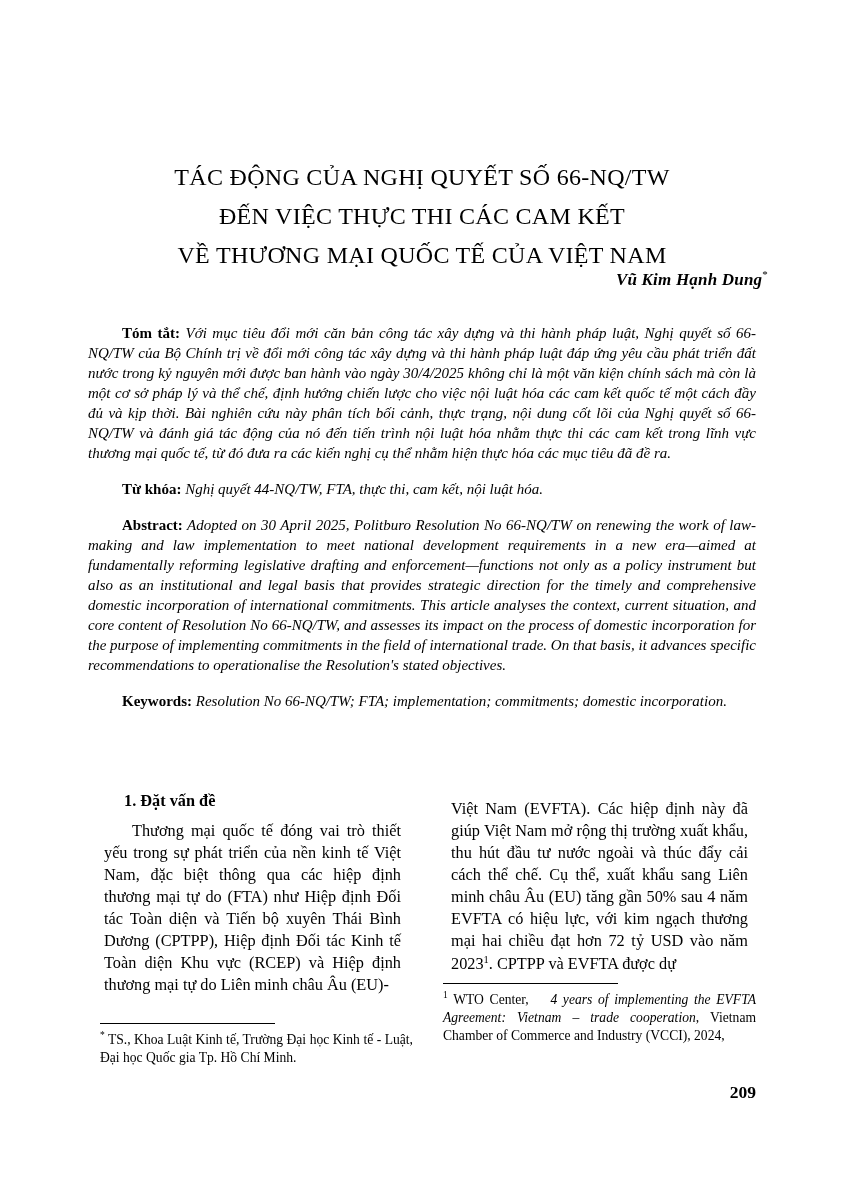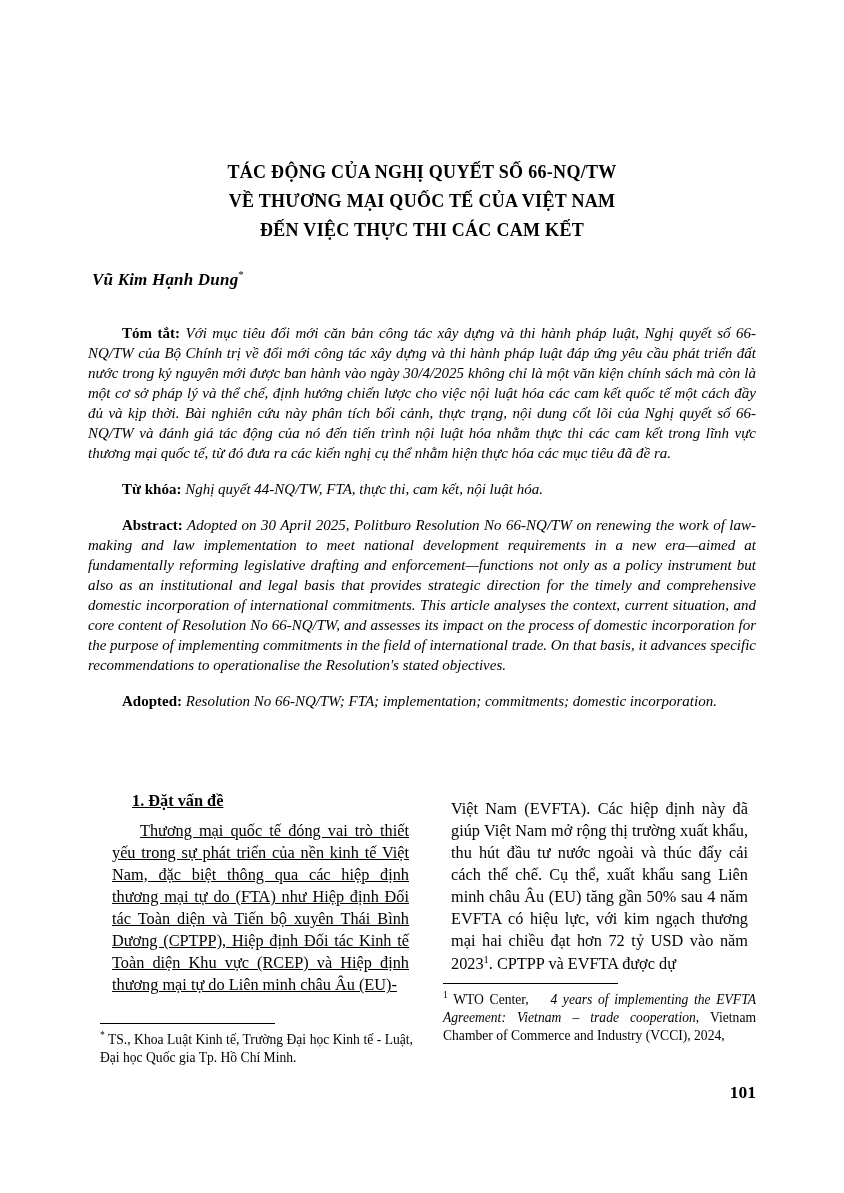--- a/index.html
+++ b/index.html
@@ -28,33 +28,34 @@
 
   
   .title-block {
     position: absolute;
     left: 88px;
     top: 158px;
     width: 668px;
     text-align: center;
   }
   .title-line {
-    font-size: 18px;
-    font-weight: bold;
+    font-size: 24px;
+    font-weight: normal;
     letter-spacing: 0.3px;
     line-height: 1.62;
     white-space: nowrap;
   }
 
   
   .author-line {
     position: absolute;
-    left: 92px;
+    left: 100px;
     top: 268px;
     width: 668px;
+    text-align: right;
     font-style: italic;
     font-weight: bold;
     font-size: 17px;
     letter-spacing: 0.2px;
   }
   .author-line .star {
     font-style: normal;
     font-weight: normal;
     font-size: 11px;
     vertical-align: super;
@@ -88,21 +89,21 @@
     left: 88px;
     top: 790px;
     width: 668px;
     height: 200px;
   }
   .col {
     position: absolute;
     top: 0;
     width: 313px;
   }
-  .col-left { left: 16px; text-decoration: underline; }
+  .col-left { left: 8px; }
   .col-right { left: 355px; }
 
   .sec-heading {
     font-size: 16.3px;
     font-weight: bold;
     line-height: 1.34;
     text-indent: 28px;
     margin: 0 0 2px 0;
   }
   .body-para {
@@ -174,35 +175,35 @@
     font-weight: bold;
   }
 </style>
 </head>
 <body>
 
 <div class="page">
 
   <div class="title-block">
     <div class="title-line">TÁC ĐỘNG CỦA NGHỊ QUYẾT SỐ 66-NQ/TW</div>
+    <div class="title-line">ĐẾN VIỆC THỰC THI CÁC CAM KẾT</div>
     <div class="title-line">VỀ THƯƠNG MẠI QUỐC TẾ CỦA VIỆT NAM</div>
-    <div class="title-line">ĐẾN VIỆC THỰC THI CÁC CAM KẾT</div>
   </div>
 
   <div class="author-line"><span>Vũ Kim Hạnh Dung</span><span class="star">*</span></div>
 
   <div class="abstract-wrap">
 
     <p class="abs-para"><span class="abs-label">Tóm tắt:</span> <span>Với mục tiêu đổi mới căn bản công tác xây dựng và thi hành pháp luật, Nghị quyết số 66-NQ/TW của Bộ Chính trị về đổi mới công tác xây dựng và thi hành pháp luật đáp ứng yêu cầu phát triển đất nước trong kỷ nguyên mới được ban hành vào ngày 30/4/2025 không chỉ là một văn kiện chính sách mà còn là một cơ sở pháp lý và thể chế, định hướng chiến lược cho việc nội luật hóa các cam kết quốc tế một cách đầy đủ và kịp thời. Bài nghiên cứu này phân tích bối cảnh, thực trạng, nội dung cốt lõi của Nghị quyết số 66-NQ/TW và đánh giá tác động của nó đến tiến trình nội luật hóa nhằm thực thi các cam kết trong lĩnh vực thương mại quốc tế, từ đó đưa ra các kiến nghị cụ thể nhằm hiện thực hóa các mục tiêu đã đề ra.</span></p>
 
     <p class="abs-para"><span class="abs-label">Từ khóa:</span> <span>Nghị quyết 44-NQ/TW, FTA, thực thi, cam kết, nội luật hóa.</span></p>
 
     <p class="abs-para"><span class="abs-label">Abstract:</span> <span>Adopted on 30 April 2025, Politburo Resolution No 66-NQ/TW on renewing the work of law-making and law implementation to meet national development requirements in a new era—aimed at fundamentally reforming legislative drafting and enforcement—functions not only as a policy instrument but also as an institutional and legal basis that provides strategic direction for the timely and comprehensive domestic incorporation of international commitments. This article analyses the context, current situation, and core content of Resolution No 66-NQ/TW, and assesses its impact on the process of domestic incorporation for the purpose of implementing commitments in the field of international trade. On that basis, it advances specific recommendations to operationalise the Resolution's stated objectives.</span></p>
 
-    <p class="abs-para"><span class="abs-label">Adopted:</span> <span>Resolution No 66-NQ/TW; FTA; implementation; commitments; domestic incorporation.</span></p>
+    <p class="abs-para"><span class="abs-label">Keywords:</span> <span>Resolution No 66-NQ/TW; FTA; implementation; commitments; domestic incorporation.</span></p>
 
   </div>
 
   <div class="columns">
 
     <div class="col col-left">
       <div class="sec-heading">1. Đặt vấn đề</div>
       <p class="body-para">Thương mại quốc tế đóng vai trò thiết yếu trong sự phát triển của nền kinh tế Việt Nam, đặc biệt thông qua các hiệp định thương mại tự do (FTA) như Hiệp định Đối tác Toàn diện và Tiến bộ xuyên Thái Bình Dương (CPTPP), Hiệp định Đối tác Kinh tế Toàn diện Khu vực (RCEP) và Hiệp định thương mại tự do Liên minh châu Âu (EU)-</p>
     </div>
 
@@ -219,15 +220,15 @@
       <p class="fn-text"><span class="fn-mark">*</span> <span>TS., Khoa Luật Kinh tế, Trường Đại học Kinh tế - Luật, Đại học Quốc gia Tp. Hồ Chí Minh.</span></p>
     </div>
 
     <div class="fn-col fn-col-right">
       <div class="fn-rule"></div>
       <p class="fn-text"><span class="fn-mark">1</span> <span>WTO Center, </span><em>4 years of implementing the EVFTA Agreement: Vietnam – trade cooperation</em><span>, Vietnam Chamber of Commerce and Industry (VCCI), 2024,</span></p>
     </div>
 
   </div>
 
-  <div class="page-number">101</div>
+  <div class="page-number">209</div>
 
 </div>
 
 </body></html>

